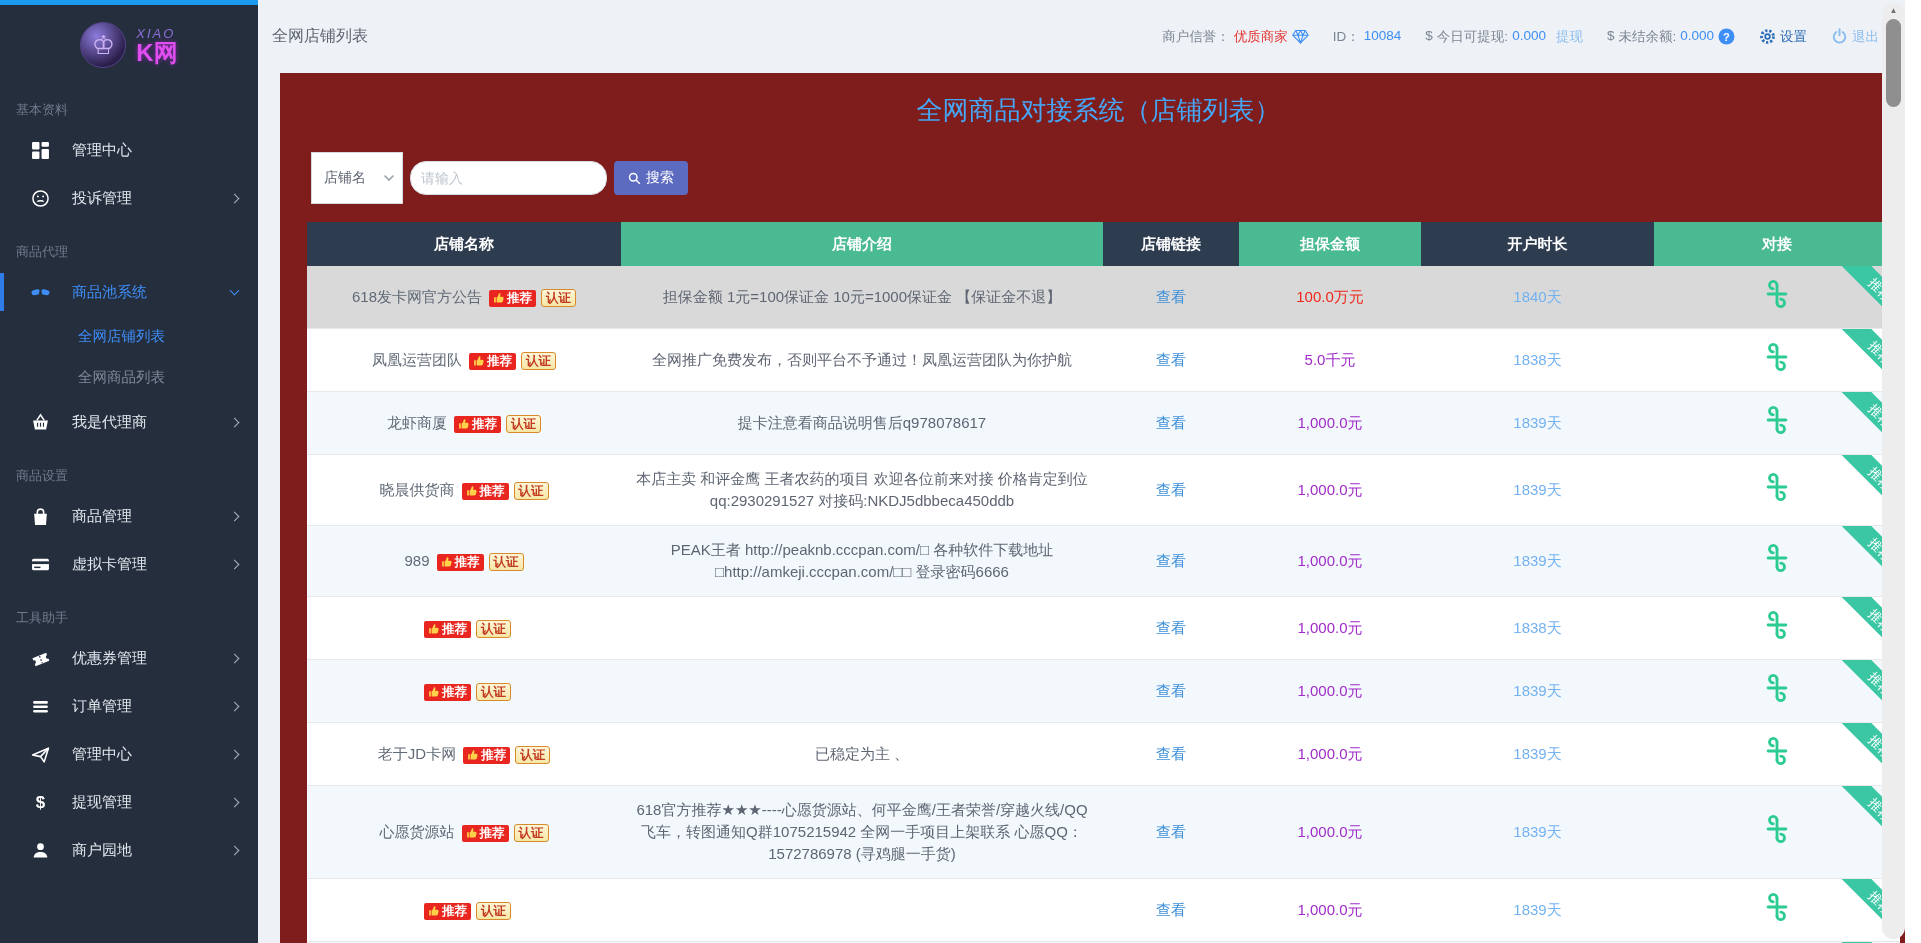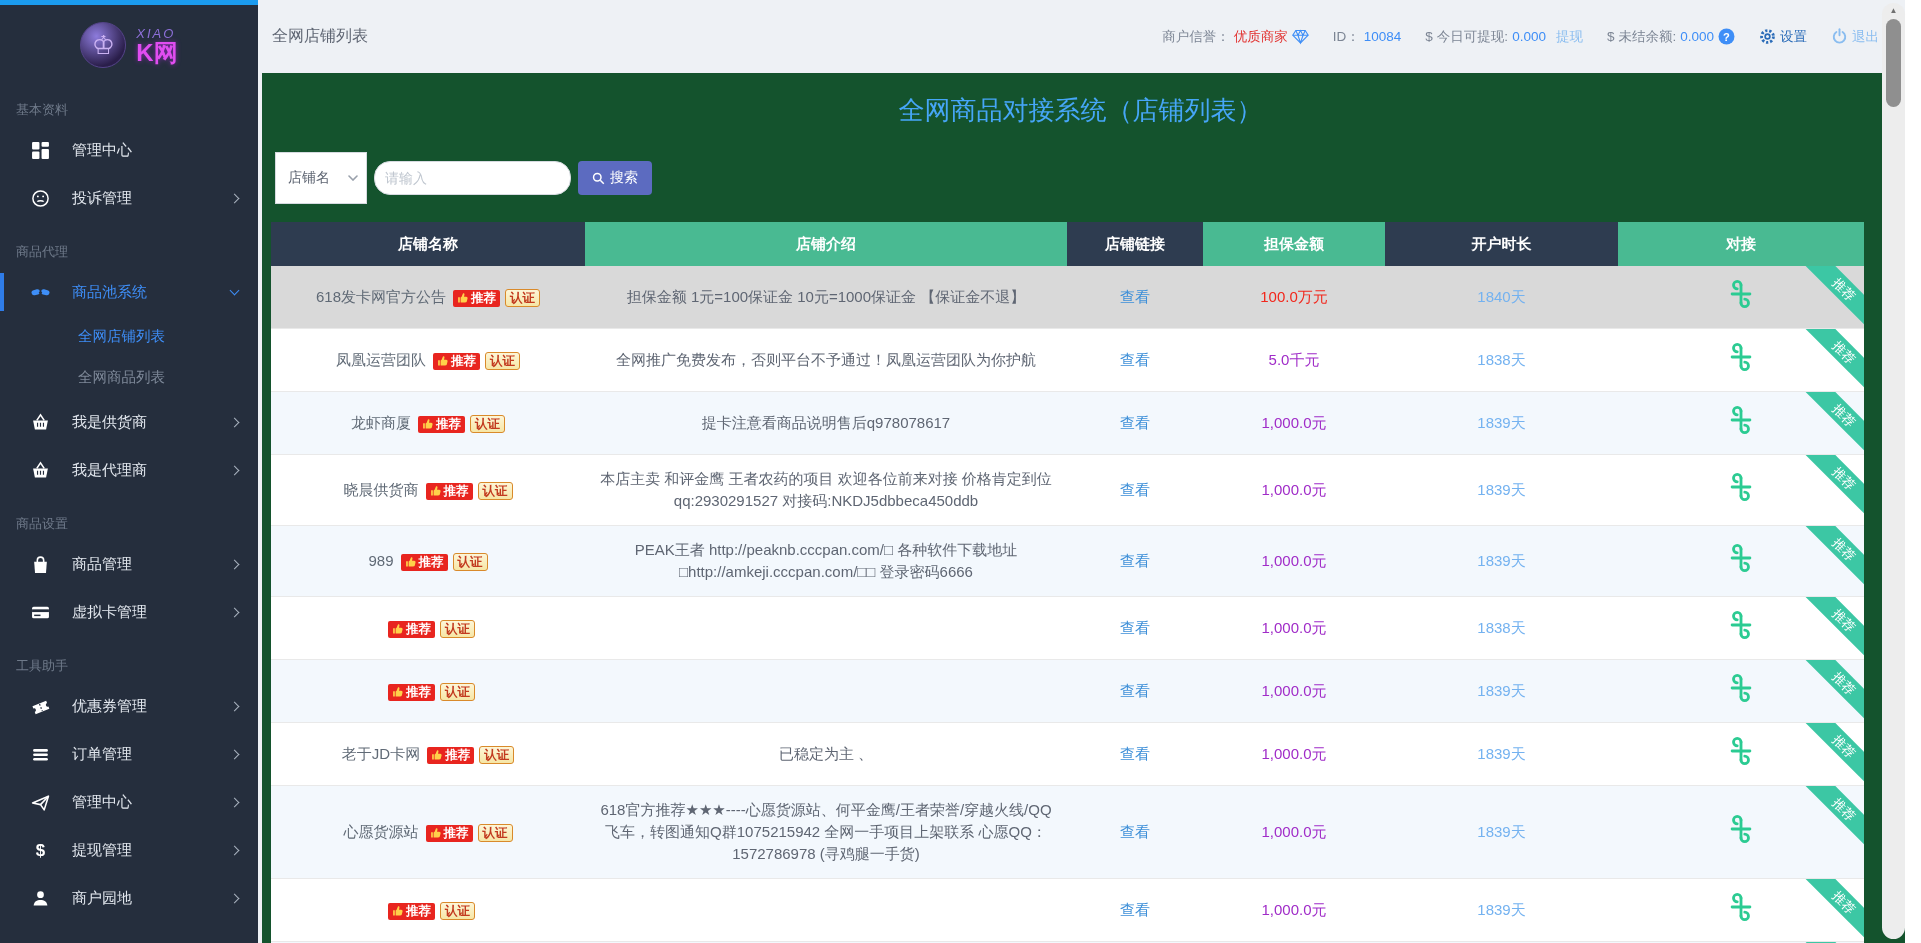--- a/index.html
+++ b/index.html
@@ -30,30 +30,30 @@
   .nav-item.active .nav-icon { color:#3e8ef7; }
   .nav-item.active .caret { border-color:#3e8ef7; }
   .nav-item.active::before { content:""; position:absolute; left:0; top:5px; bottom:5px; width:4px; background:#2f7ce8; }
   .nav-sub { height:41px; line-height:41px; padding-left:78px; color:#7e8999; font-size:14.5px; cursor:pointer; }
   .nav-sub.active { color:#3e8ef7; }
   
   .header { position:absolute; left:258px; top:0; right:16px; height:73px; background:#eef1f5;
     display:flex; align-items:center; padding:0 26px 0 14px; z-index:4; }
   .page-title { color:#5f6673; font-size:16px; }
   .header-right { margin-left:auto; display:flex; align-items:center; gap:24px; font-size:13.5px; color:#7c8594; white-space:nowrap; }
-  .hr-group { display:flex; align-items:center; gap:4px; }
+  .hr-group { display:flex; gap:4px; }
   .t-red { color:#e23230; }
   .t-blue { color:#3e8ef7; }
   .t-lightblue { color:#8abdf0; }
   .t-darkblue { color:#2b6cb8; }
   .hicon { display:inline-flex; width:17px; height:17px; align-items:center; justify-content:center; }
   .hicon svg { width:17px; height:17px; }
   
   .main { position:absolute; left:258px; top:73px; right:16px; bottom:0; background:#eef1f5; }
-  .panel { margin-left:4px; height:100%; background:#14532d; padding:12px 14px 0 8px; }
+  .panel { margin-left:22px; height:100%; background:#7f1d1d; padding:12px 14px 0 26px; }
   .main-title { text-align:center; color:#46a6f7; font-size:26px; padding:8px 0 20px 0; }
   .search-row { display:flex; align-items:center; gap:7px; margin:4px 0 18px 5px; }
   .select-box { width:92px; height:52px; border:1px solid #d6dae0; border-radius:0; background:#fff;
     display:flex; align-items:center; justify-content:space-between; padding:0 8px 0 12px; color:#5f6673; font-size:14px; cursor:pointer; }
   .sel-caret svg { width:10px; height:6px; display:block; }
   .search-input { width:197px; height:34px; border:1px solid #d6dae0; border-radius:16px; padding:0 10px; font-size:14px; color:#5f6673; outline:none; font-family:inherit; }
   .search-input::placeholder { color:#bfc6cf; }
   .search-btn { height:34px; min-width:74px; border:none; border-radius:4px; background:#5c6bc0; color:#fff; font-size:14px;
     display:flex; align-items:center; justify-content:center; gap:5px; padding:0 12px; cursor:pointer; font-family:inherit; }
   .search-btn svg { width:13px; height:13px; }
@@ -167,35 +167,20 @@
       <div>
 
         <div class="nav-sub active">全网店铺列表</div>
       </div>
 
       <div>
 
         <div class="nav-sub">全网商品列表</div>
       </div>
 
-      <div>
-
-        <div class="nav-item">
-          <span class="nav-icon">
-            <svg viewBox="0 0 18 18">
-              <path d="M5.5 7L9 1.8 12.5 7" fill="none" stroke="currentColor" stroke-width="1.5"></path>
-              <path d="M2 7h14l-1.7 8.7H3.7z" fill="currentColor"></path>
-              <path d="M6.2 9.3v3.8M9 9.3v3.8M11.8 9.3v3.8" stroke="#252e3d" stroke-width="1.1" fill="none"></path>
-            </svg>
-          </span>
-          <span class="nav-label">我是供货商</span>
-          <span class="caret caret-right"></span>
-        </div>
-
-      </div>
 
       <div>
 
         <div class="nav-item">
           <span class="nav-icon">
             <svg viewBox="0 0 18 18">
               <path d="M5.5 7L9 1.8 12.5 7" fill="none" stroke="currentColor" stroke-width="1.5"></path>
               <path d="M2 7h14l-1.7 8.7H3.7z" fill="currentColor"></path>
               <path d="M6.2 9.3v3.8M9 9.3v3.8M11.8 9.3v3.8" stroke="#252e3d" stroke-width="1.1" fill="none"></path>
             </svg>

